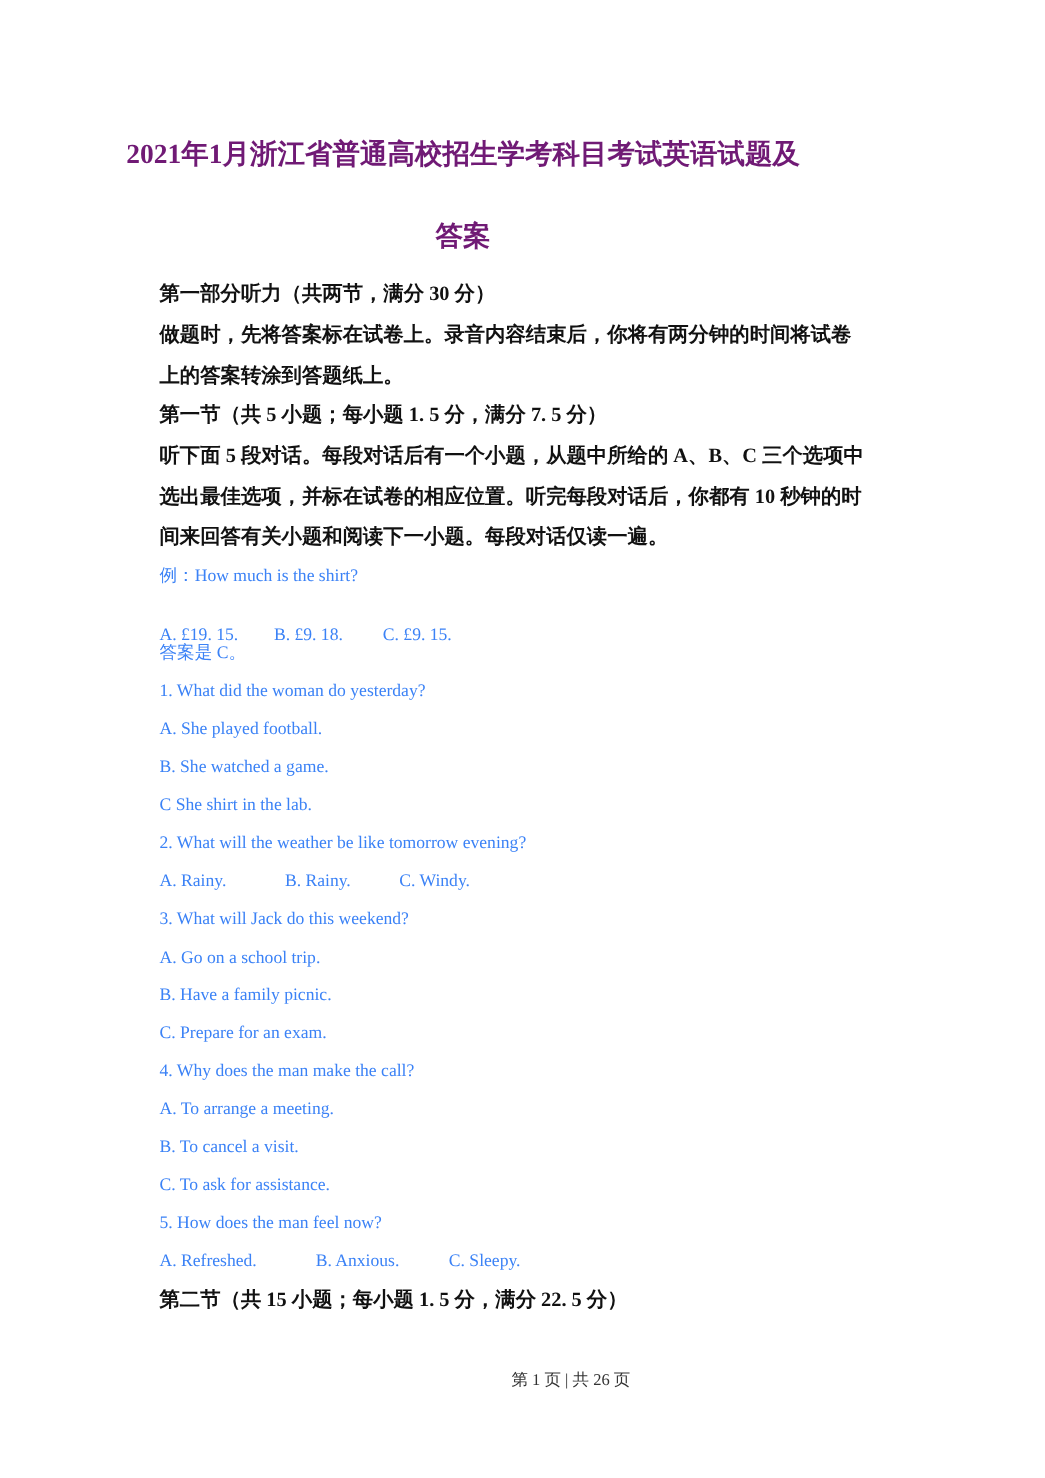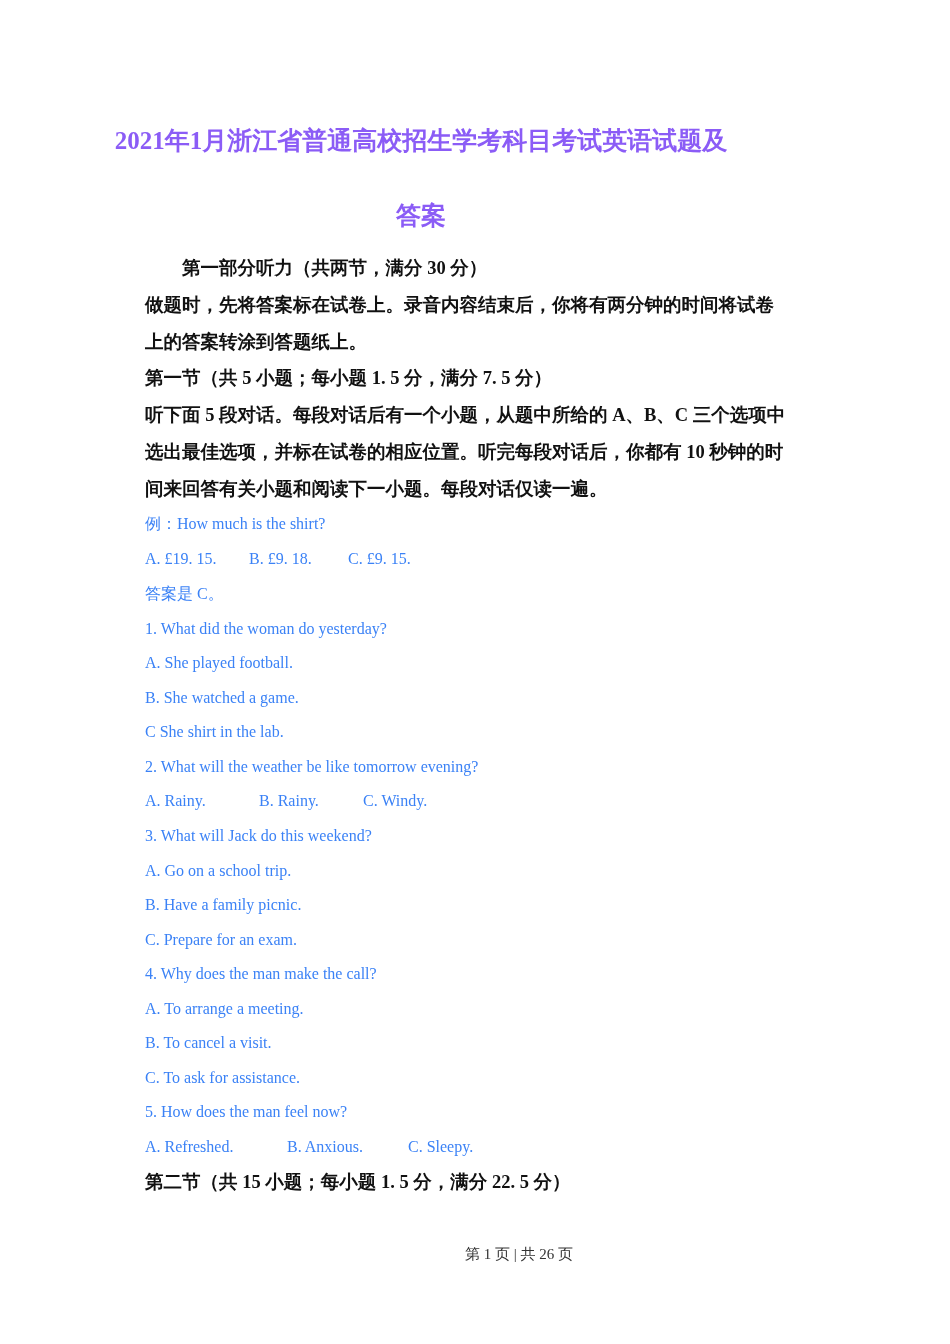--- a/index.html
+++ b/index.html
@@ -22,21 +22,21 @@
       height: 1344px;
     }
     .title {
       position: absolute;
       left: 0;
       width: 842px;
       text-align: center;
       font-weight: bold;
       font-size: 25px;
       line-height: 30px;
-      color: #8b5cf6;
+      color: #701a75;
     }
     .title.l1 { top: 126px; }
     .title.l2 { top: 201px; }
     .line {
       position: absolute;
       left: 145px;
       white-space: nowrap;
       font-size: 16px;
       line-height: 20px;
       color: #3b82f6;
@@ -60,31 +60,31 @@
     }
   </style>
 </head>
 <body>
 
 <div class="page">
 
   <div class="title l1">2021年1月浙江省普通高校招生学考科目考试英语试题及</div>
   <div class="title l2">答案</div>
 
-  <div class="line bold" style="top:257px;margin-left:37px;">第一部分听力（共两节，满分 30 分）</div>
+  <div class="line bold" style="top:257px;">第一部分听力（共两节，满分 30 分）</div>
   <div class="line bold" style="top:294px;">做题时，先将答案标在试卷上。录音内容结束后，你将有两分钟的时间将试卷</div>
   <div class="line bold" style="top:331px;">上的答案转涂到答题纸上。</div>
 
   <div class="line bold" style="top:367px;">第一节（共 5 小题；每小题 1. 5 分，满分 7. 5 分）</div>
   <div class="line bold" style="top:404px;">听下面 5 段对话。每段对话后有一个小题，从题中所给的 A、B、C 三个选项中</div>
   <div class="line bold" style="top:441px;">选出最佳选项，并标在试卷的相应位置。听完每段对话后，你都有 10 秒钟的时</div>
   <div class="line bold" style="top:478px;">间来回答有关小题和阅读下一小题。每段对话仅读一遍。</div>
 
   <div class="line" style="top:514px;">例：How much is the shirt?</div>
-  <div class="line opts" style="top:549px;">
+  <div class="line opts" style="top:568px;">
     <span style="width:104px;">A. £19. 15.</span><span style="width:99px;">B. £9. 18.</span><span>C. £9. 15.</span>
   </div>
   <div class="line" style="top:584px;">答案是 C。</div>
 
   <div class="line" style="top:619px;">1. What did the woman do yesterday?</div>
   <div class="line" style="top:653px;">A. She played football.</div>
   <div class="line" style="top:688px;">B. She watched a game.</div>
   <div class="line" style="top:722px;">C She shirt in the lab.</div>
 
   <div class="line" style="top:757px;text-align:center;">2. What will the weather be like tomorrow evening?</div>

